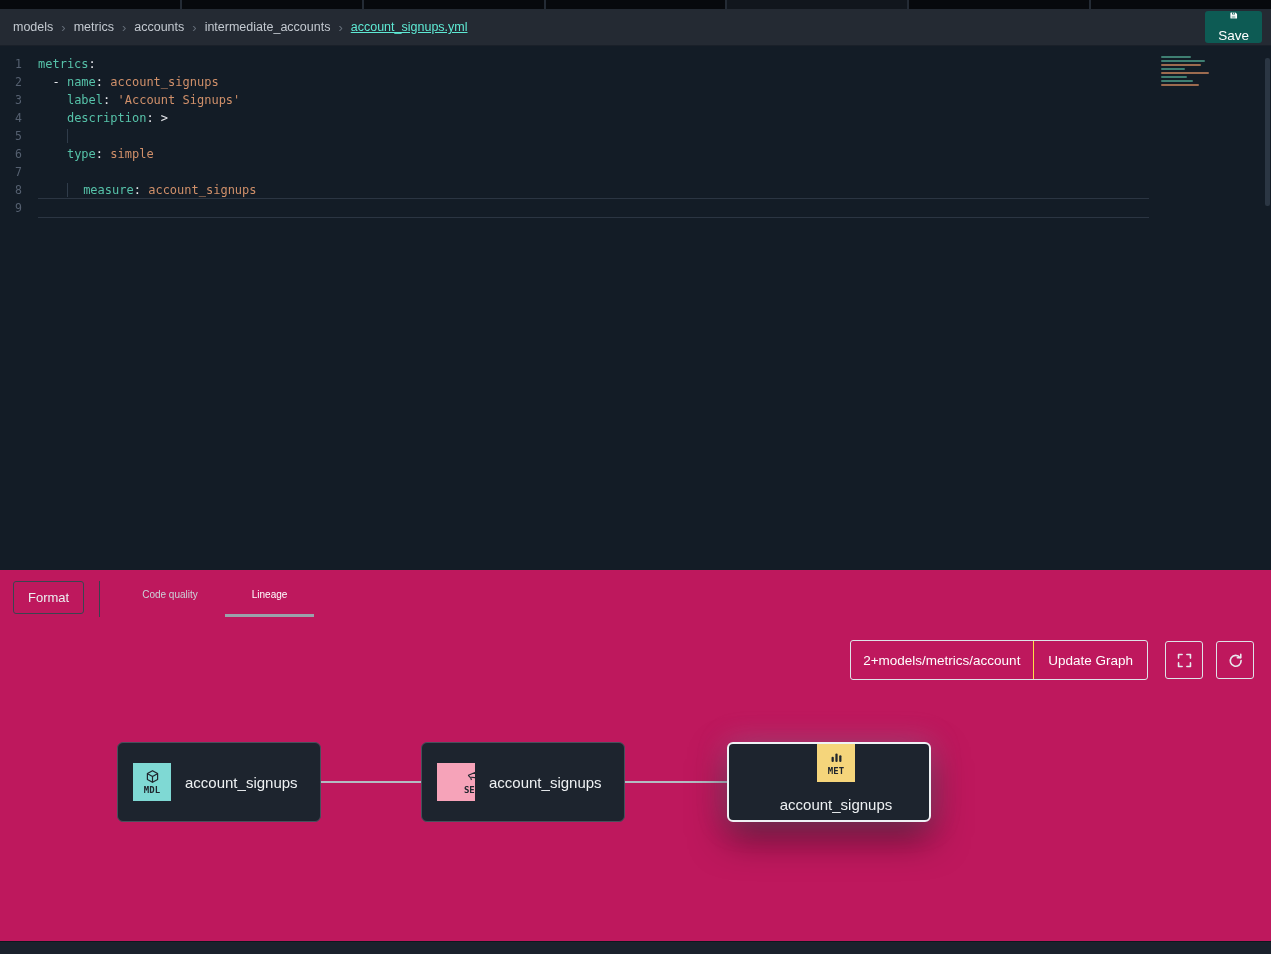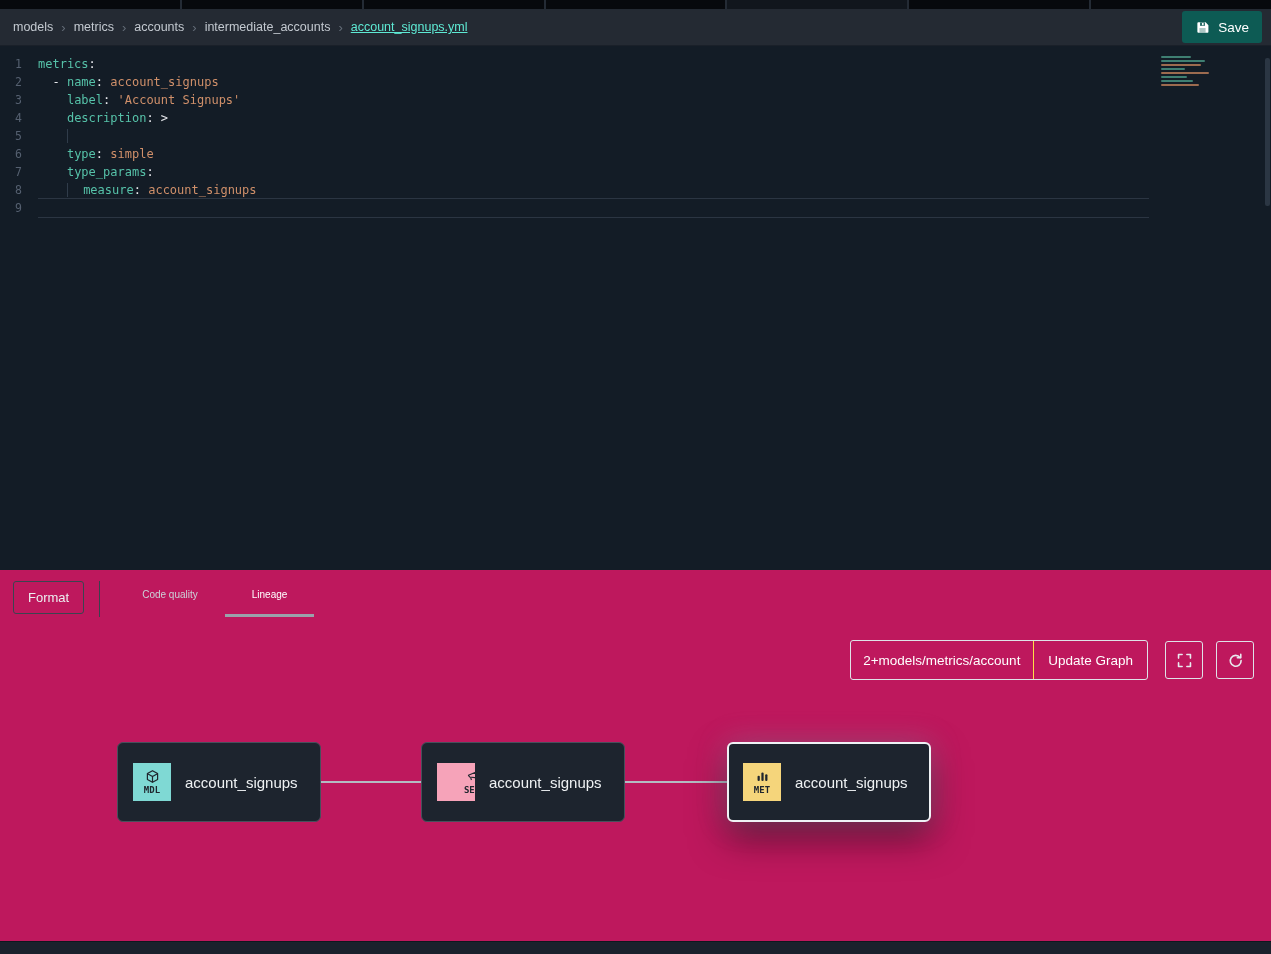--- a/index.html
+++ b/index.html
@@ -14,21 +14,21 @@
 
   
   .crumb-bar { height:37px; background:#242a33; display:flex; align-items:center;
                padding:0 9px 0 13px; flex:0 0 auto; border-bottom:1px solid #1a2029; }
   .crumb { display:flex; align-items:center; font-size:12.5px; color:#c3c9d0; }
   .crumb .item { cursor:pointer; }
   .crumb .item.last { color:#5eead4;text-decoration:underline; }
   .crumb .sep { color:#646d78; margin:0 8px; font-size:13px; }
   .save-btn { margin-left:auto; height:32px; padding:0 13px; display:flex; align-items:center; gap:8px;
               background:#0d5b54; border:none; border-radius:3px; color:#fff; font-size:13.5px;
-              font-family:"Liberation Sans",sans-serif; cursor:pointer; }
+              font-family:"Liberation Sans",sans-serif; cursor:pointer;flex-direction:column; }
 
   
   .editor { height:524px; background:#131c26; position:relative; flex:0 0 auto;
             font-family:"DejaVu Sans Mono", monospace; padding-top:9px; }
   .code-line { display:flex; height:18px; line-height:18px; font-size:12px; white-space:pre; }
   .code-line .ln { width:38px; text-align:right; padding-right:16px; color:#556070; font-size:11.5px; flex:0 0 auto; }
   .code-line .code { flex:1; margin-right:122px; }
   .code-line.current .code { box-shadow:0 -1px 0 #2b3542, 0 1px 0 #2b3542; }
   .tok-k { color:#56c2a9; }
   .tok-s { color:#d0906a; }
@@ -66,21 +66,21 @@
   
   .graph { position:relative; flex:1; }
   .edge { position:absolute; height:2px; background:#b4bbc3; }
   .edge.e1 { left:321px; top:100px; width:100px; }
   .edge.e2 { left:625px; top:100px; width:102px; }
   .node { position:absolute; top:61px; width:204px; height:80px; background:#1d242e;
           border:1px solid #47505c; border-radius:6px; display:flex; align-items:center;
           padding-left:15px; gap:14px; cursor:pointer; }
   .node.n1 { left:117px; } .node.n2 { left:421px; } .node.n3 { left:727px; }
   .node.selected { border:2px solid #eff2f5; padding-left:14px;
-                   box-shadow:0 0 30px rgba(160,190,215,.28), 0 16px 36px rgba(0,0,0,.5); }
+                   box-shadow:0 0 30px rgba(160,190,215,.28), 0 16px 36px rgba(0,0,0,.5);flex-direction:column; }
   .badge { width:38px; height:38px; border-radius:0; display:flex; flex-direction:column;
            align-items:center; justify-content:center; gap:1px; color:#20262e;
            font-family:"DejaVu Sans Mono",monospace; font-size:9px; font-weight:bold; }
   .badge-mdl { background:#7fd9d4; } .badge-sem { background:#f6a3b9;padding-left:32px; } .badge-met { background:#f5d57b; }
   .node-label { color:#eef1f3; font-size:15px; }
 
   .footer-strip { height:13px; background:#1a212c; border-top:1px solid #10161e; margin-top:auto; flex:0 0 auto; }
 </style>
 </head>
 <body>
@@ -121,21 +121,21 @@
   </div>
 
   <div class="editor">
     <div>
         <div class="code-line"><span class="ln">1</span><span class="code"><span class="tok-k">metrics</span><span class="tok-p">:</span></span></div>
         <div class="code-line"><span class="ln">2</span><span class="code"><span class="tok-p">  - </span><span class="tok-k">name</span><span class="tok-p">:</span><span class="tok-s"> account_signups</span></span></div>
         <div class="code-line"><span class="ln">3</span><span class="code"><span class="tok-p">    </span><span class="tok-k">label</span><span class="tok-p">:</span><span class="tok-s"> 'Account Signups'</span></span></div>
         <div class="code-line"><span class="ln">4</span><span class="code"><span class="tok-p">    </span><span class="tok-k">description</span><span class="tok-p">:</span><span class="tok-p"> &gt;</span></span></div>
         <div class="code-line"><span class="ln">5</span><span class="code"><span class="tok-p">    </span><span class="tok-g"> </span></span></div>
         <div class="code-line"><span class="ln">6</span><span class="code"><span class="tok-p">    </span><span class="tok-k">type</span><span class="tok-p">:</span><span class="tok-s"> simple</span></span></div>
-        <div class="code-line"><span class="ln">7</span><span class="code"><span class="tok-p">    </span><span class="tok-k">type_params</span><span class="tok-p">:</span></span></div>
+        <div class="code-line"><span class="ln">7</span></div>
         <div class="code-line"><span class="ln">8</span><span class="code"><span class="tok-p">    </span><span class="tok-g"> </span><span class="tok-k">measure</span><span class="tok-p">:</span><span class="tok-s"> account_signups</span></span></div>
         <div class="code-line current"><span class="ln">9</span><span class="code"></span></div>
       </div>
     <div class="minimap">
       <i class="t" style="width:30px"></i>
       <i class="t" style="width:44px"></i>
       <i class="o" style="width:40px"></i>
       <i class="t" style="width:24px"></i>
       <i class="o" style="width:48px"></i>
       <i class="t" style="width:26px"></i>

